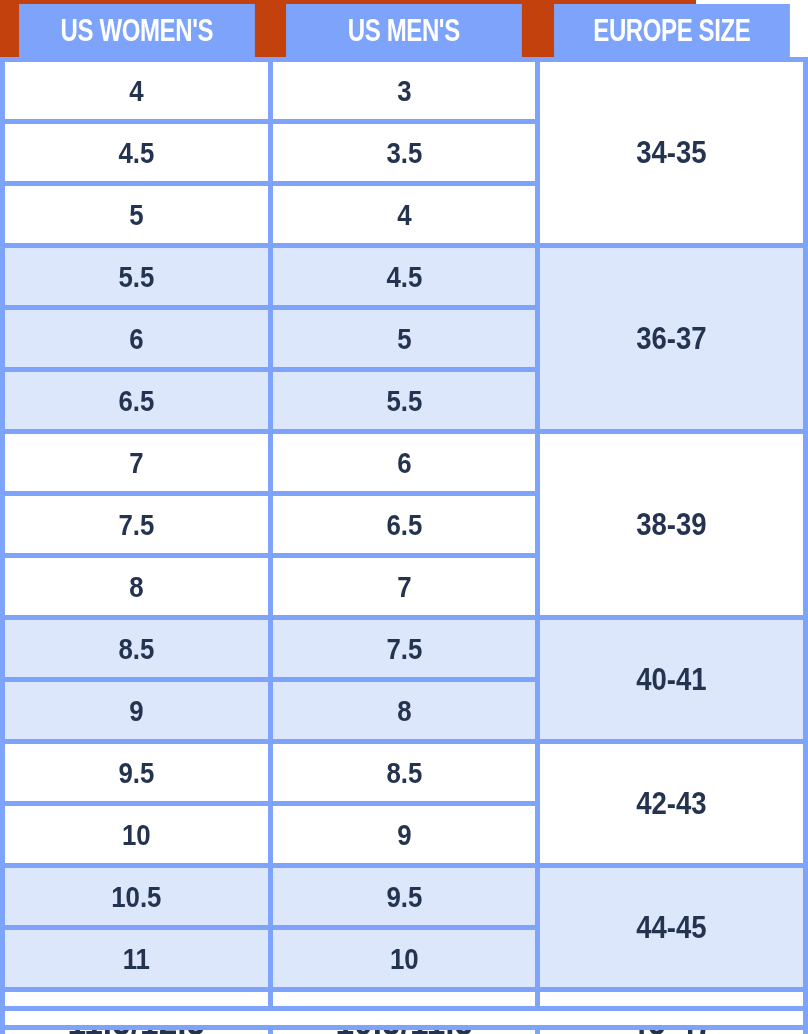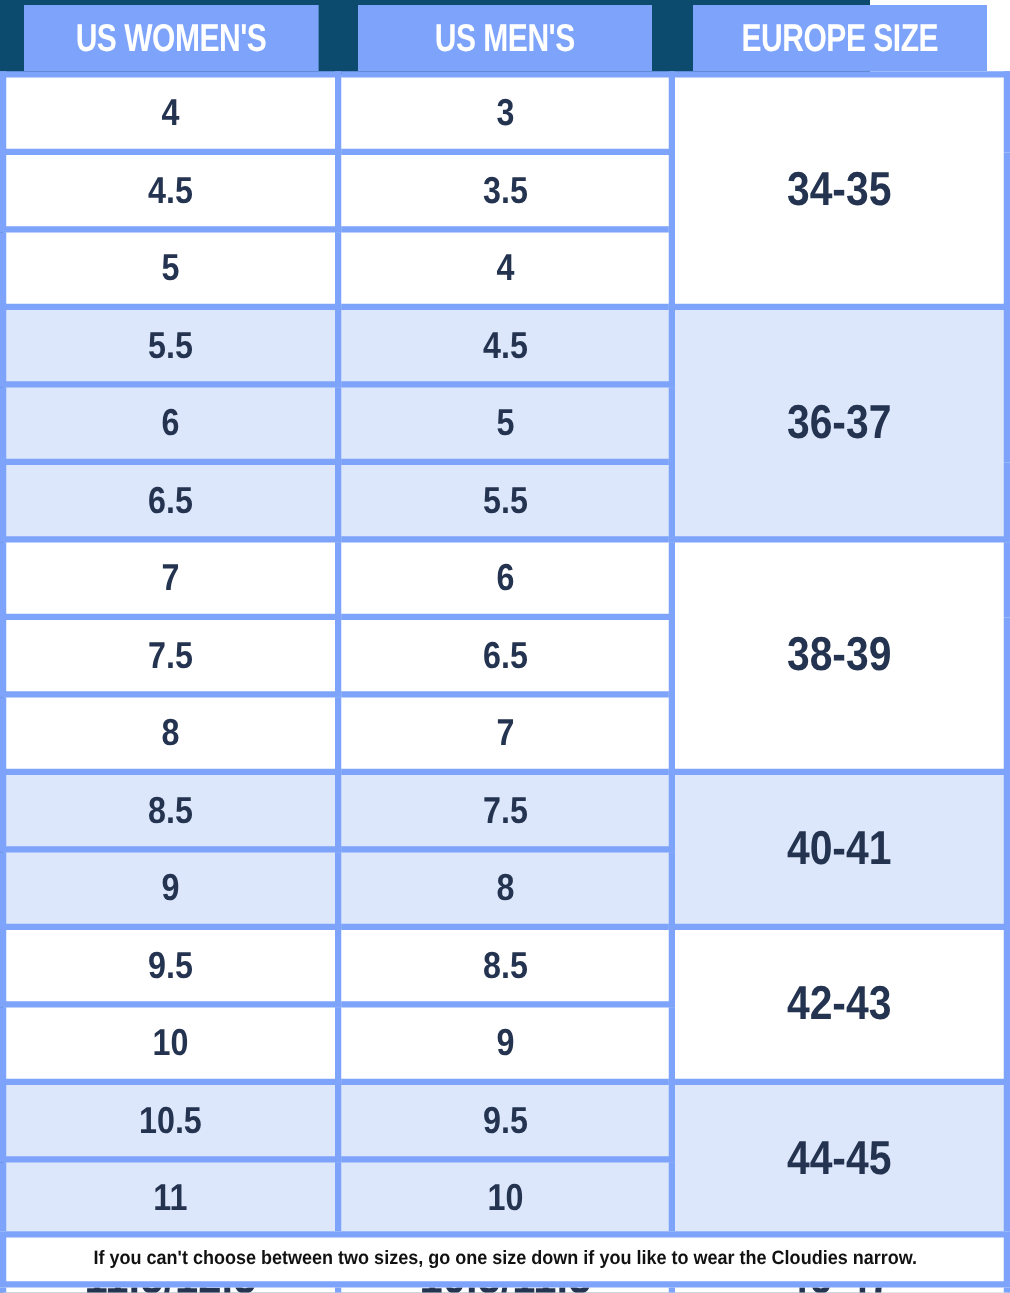--- a/index.html
+++ b/index.html
@@ -11,21 +11,21 @@
     width: 808px;
     height: 1034px;
     font-family: "Liberation Sans", sans-serif;
     overflow: hidden;
   }
 
   #page {
     position: relative;
     width: 696px;
     height: 1034px;
-    background: #0c4a6e;
+    background: #c2410c;
     box-sizing: border-box;
   }
 
   
   .chart {
     position: absolute;
     left: 0;
     top: 4px;
     width: 808px;
   }
@@ -76,21 +76,21 @@
   .chart-table td .cell-inner {
     display: block;
     transform: scaleX(0.86);
     white-space: nowrap;
   }
 
   td.shade { background: #dde7fb; }
   td.plain { background: #ffffff; }
 
   td.eu {
-    font-size: 38px;
+    font-size: 32px;
   }
   td.eu .cell-inner { transform: scaleX(0.86); }
 
   
   tr.last-row td {
     height: 60px;
     font-size: 38px;
   }
   tr.last-row td .cell-inner { transform: scaleX(0.88); }
 
@@ -296,16 +296,15 @@
             </td>
             <td class="plain eu" rowspan="1">
               <span class="cell-inner">46-47</span>
             </td>
           </tr>
         </tbody>
     </table>
   </div>
 
   <div class="footer">
-    <span class="footer-line"><span class="shrink">If you can't choose between two sizes, go one size down if you like to wear the Cloudies narrow.</span></span>
   </div>
 
 </div>
 
 </body></html>

